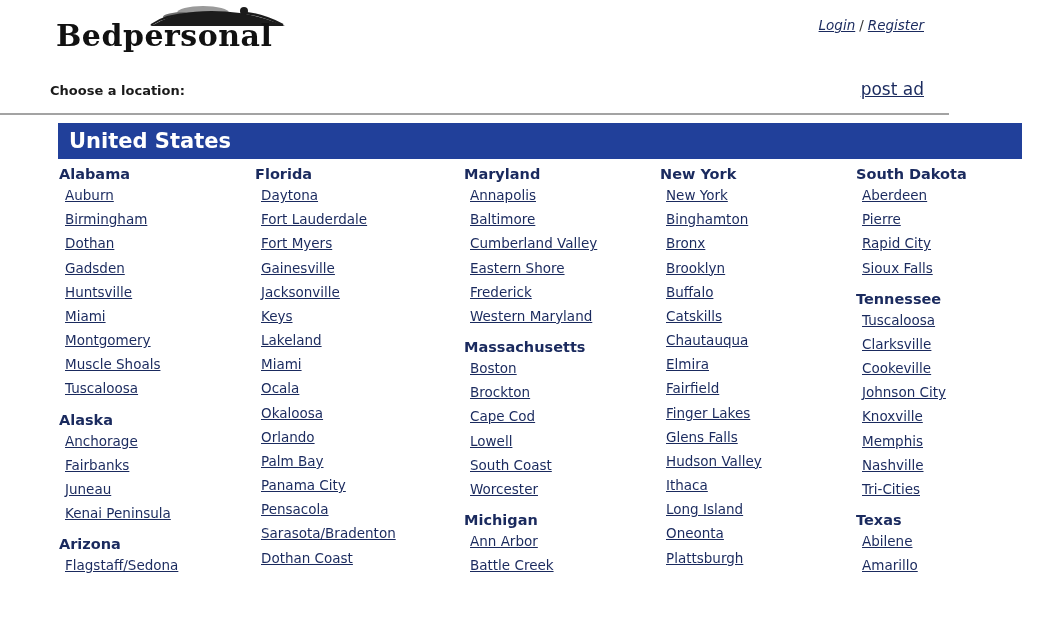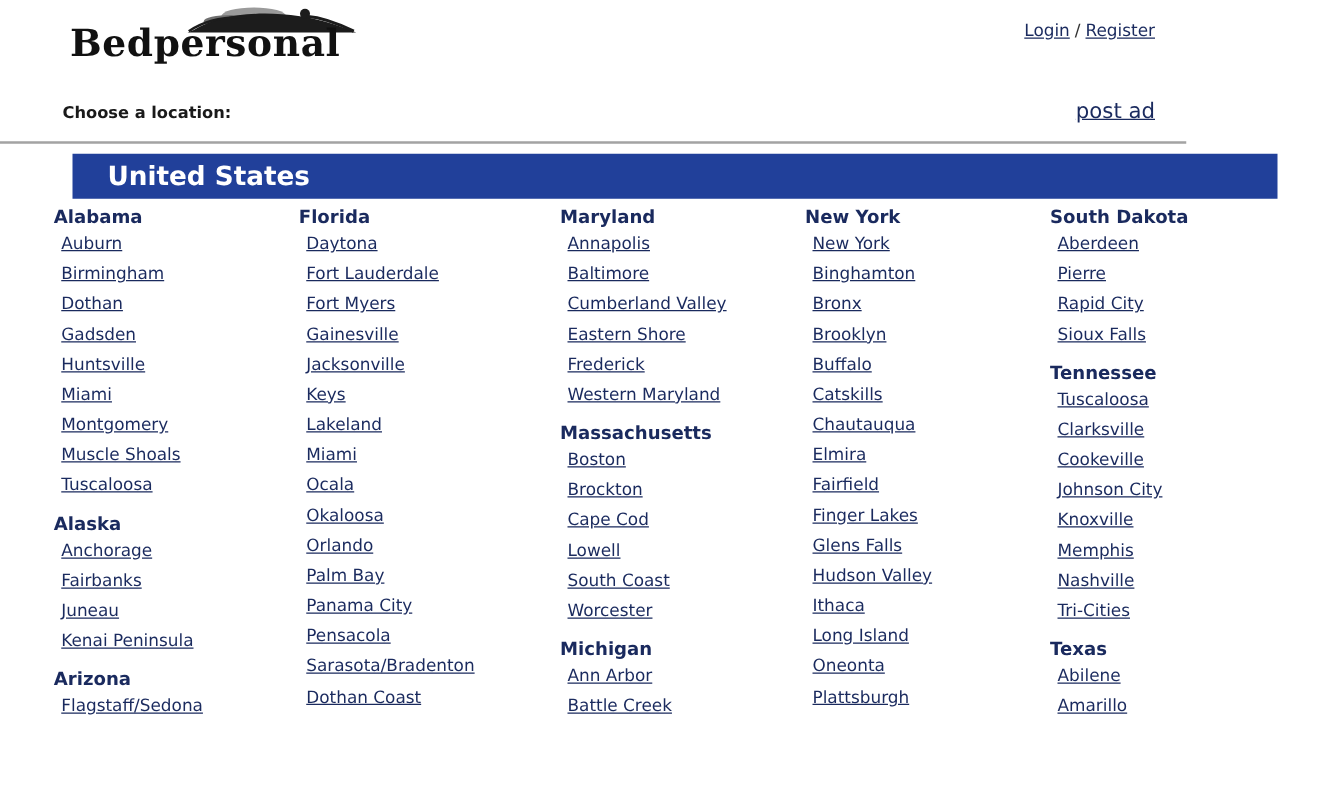--- a/index.html
+++ b/index.html
@@ -53,20 +53,21 @@
   .auth {
     position: absolute;
     right: 25px;
     top: 17px;
     font-size: 13.5px;
     color: #1a1a1a;
   }
   .auth a {
     color: #1a2a5e;
     text-decoration: underline;
+    font-style: italic;
   }
   .auth .sep {
     padding: 0 4px;
     text-decoration: none;
     color: #333;
   }
 
   
   .choose-bar {
     position: relative;
@@ -99,28 +100,28 @@
     width: 964px;
     height: 36px;
     background: #21409a;
     display: flex;
     align-items: center;
   }
   .banner-title {
     color: #ffffff;
     font-size: 21px;
     font-weight: bold;
-    padding-left: 28px;
+    padding-left: 11px;
     font-family: "DejaVu Sans", sans-serif;
   }
 
   
   .columns {
     position: absolute;
-    left: 35px;
+    left: 51px;
     top: 166px;
     width: 1000px;
     display: flex;
   }
   .col {
     width: 196px;
     margin-right: 0;
   }
   .col:nth-child(1) { width: 196px; }
   .col:nth-child(2) { width: 194px; }

